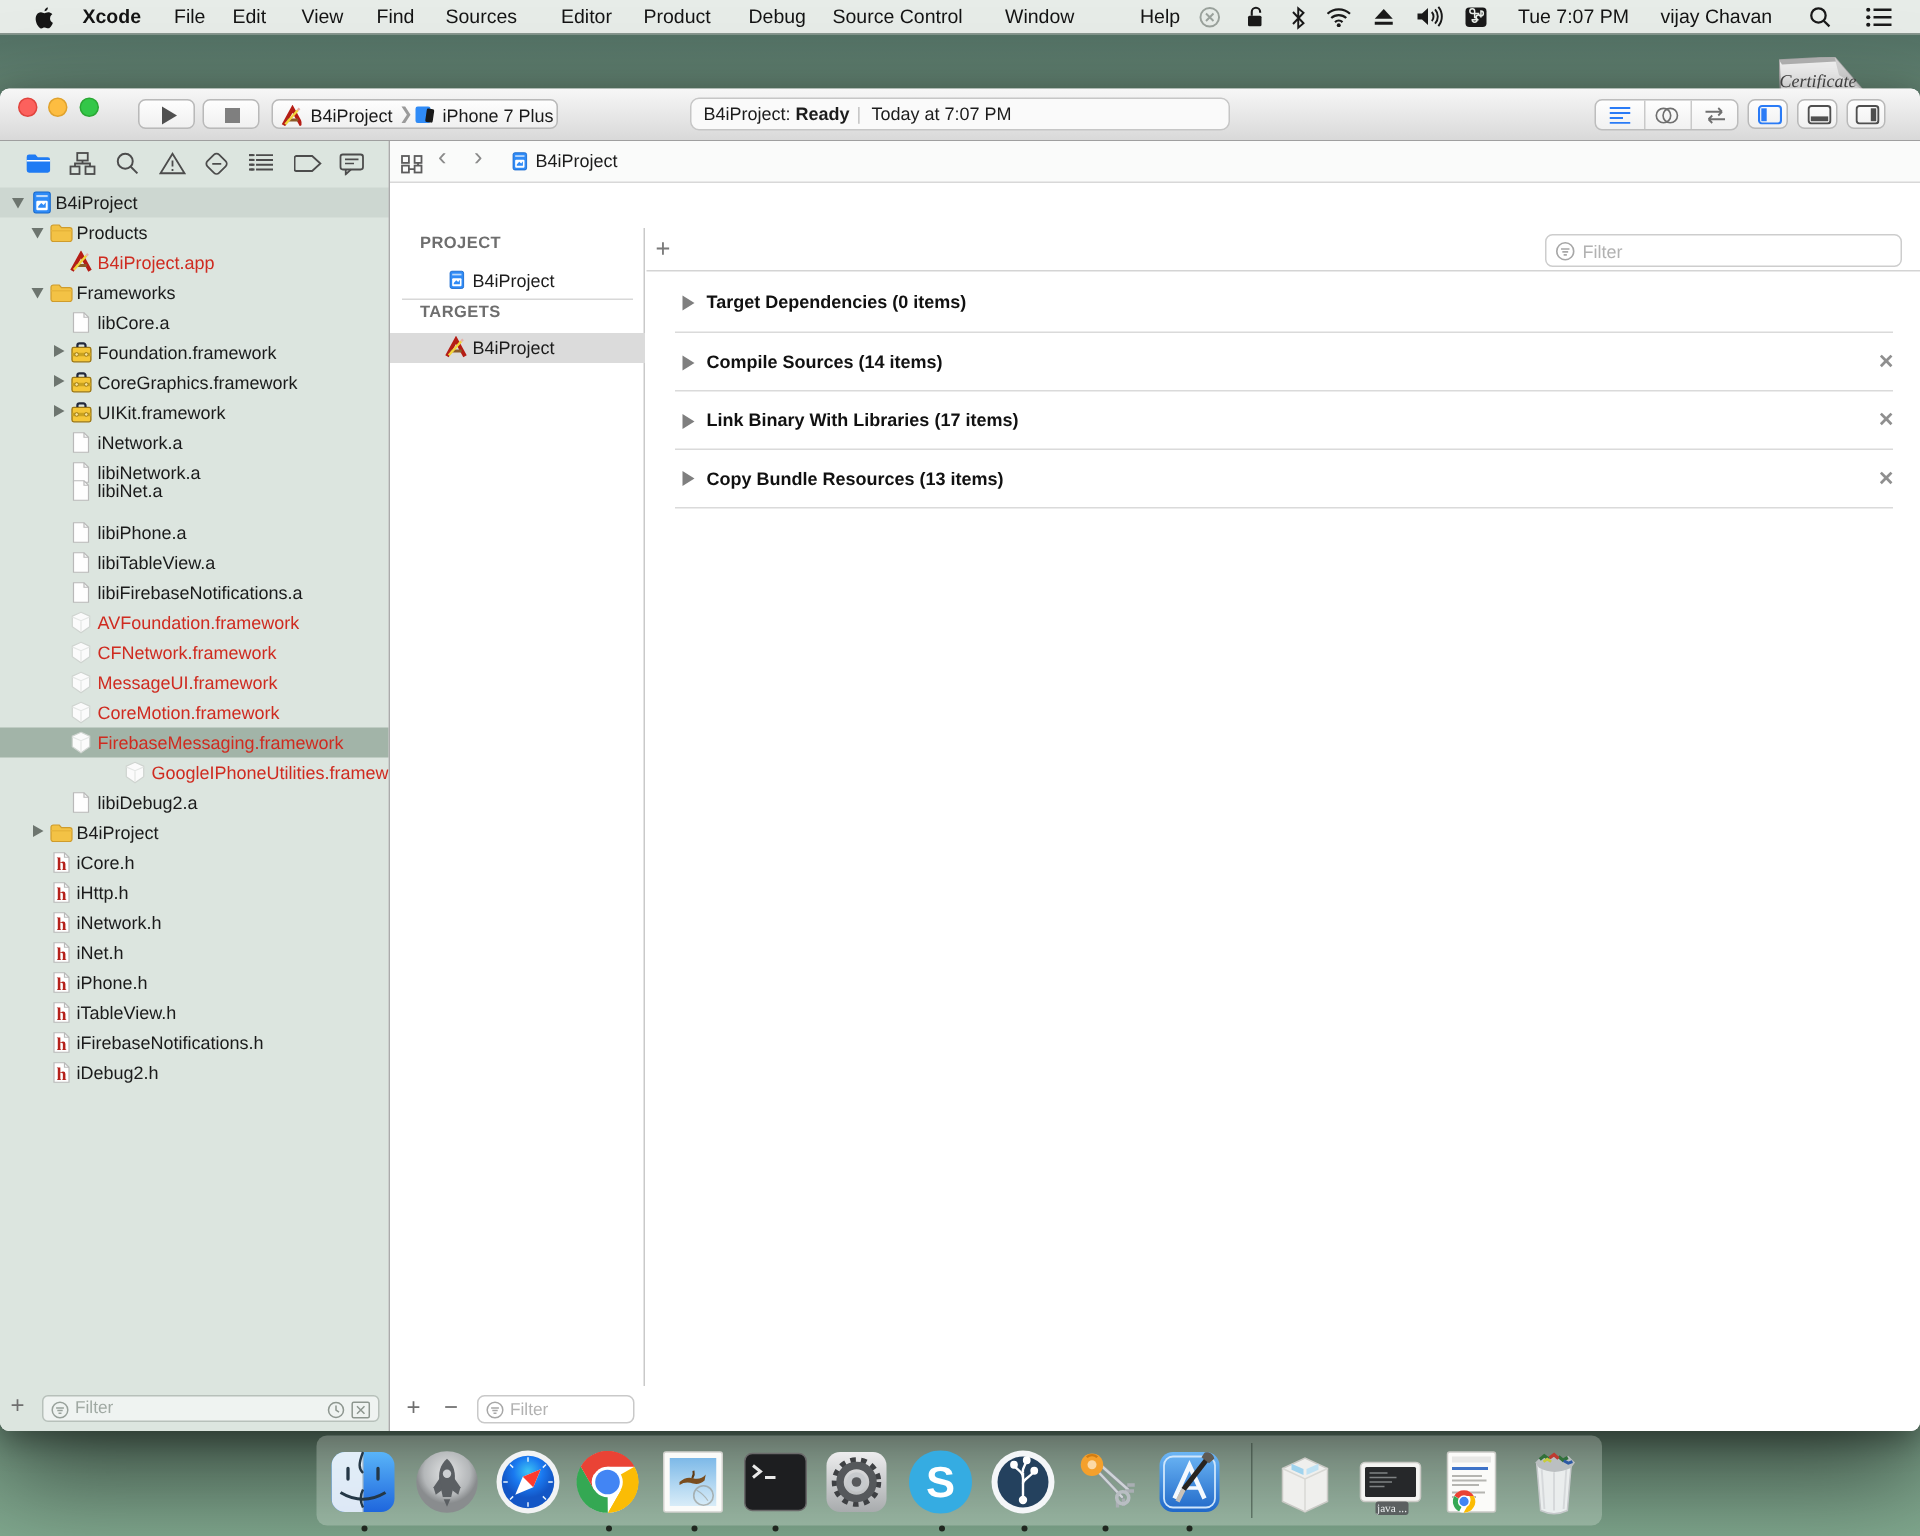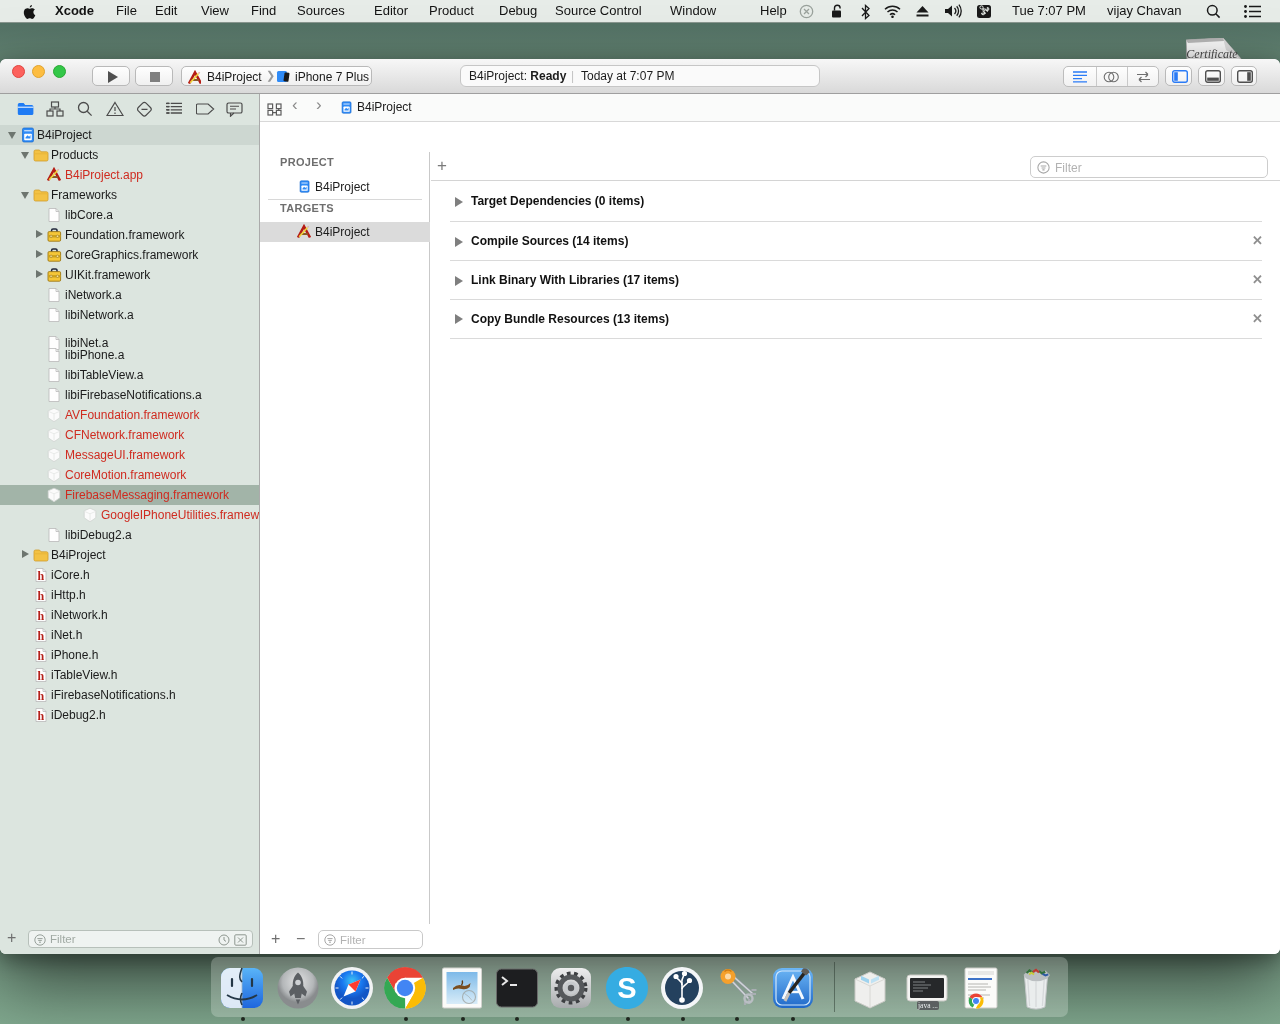--- a/index.html
+++ b/index.html
@@ -319,21 +319,21 @@
             <use href="#whitedoc"></use>
           </svg>
           <span class="" style="position:absolute;left:65px;top:0">iNetwork.a</span>
         </div>
 <div class="trow" style="top:180px;">
           <svg style="position:absolute;left:46px;top:2px" width="16" height="16">
             <use href="#whitedoc"></use>
           </svg>
           <span class="" style="position:absolute;left:65px;top:0">libiNetwork.a</span>
         </div>
-<div class="trow" style="top:208px;">
+<div class="trow" style="top:192px;">
           <svg style="position:absolute;left:46px;top:2px" width="16" height="16">
             <use href="#whitedoc"></use>
           </svg>
           <span class="" style="position:absolute;left:65px;top:0">libiNet.a</span>
         </div>
 <div class="trow" style="top:220px;">
           <svg style="position:absolute;left:46px;top:2px" width="16" height="16">
             <use href="#whitedoc"></use>
           </svg>
           <span class="" style="position:absolute;left:65px;top:0">libiPhone.a</span>

